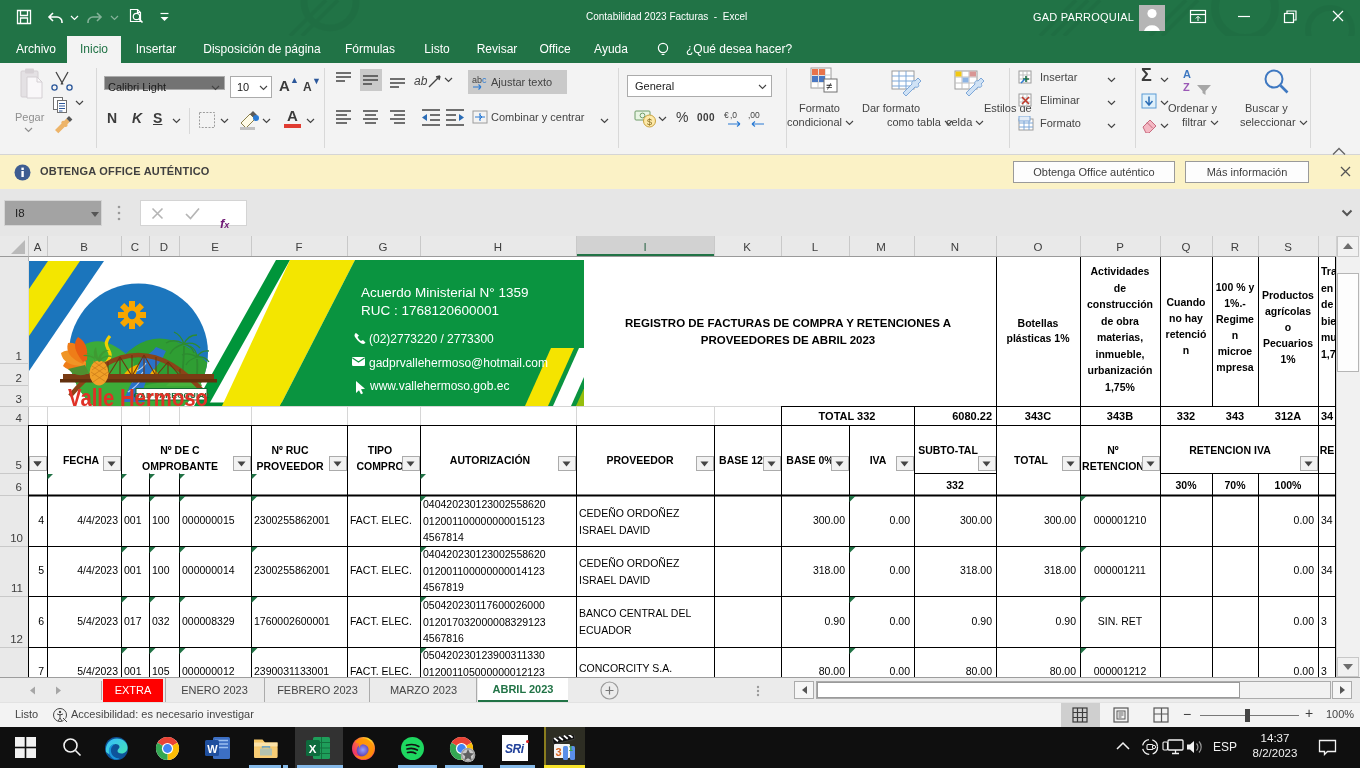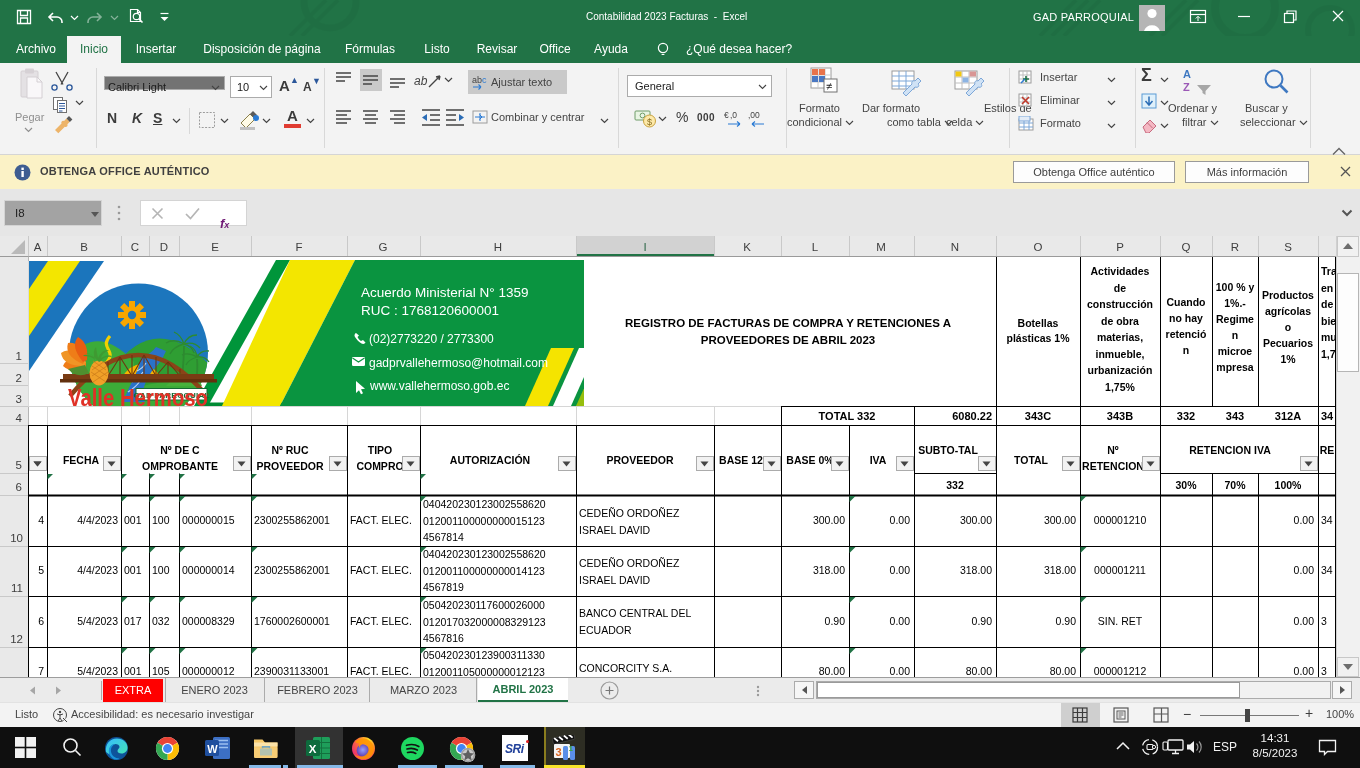--- a/index.html
+++ b/index.html
@@ -996,19 +996,19 @@
   <svg class="abs" style="left:1162px;top:12px" width="22" height="17" viewBox="0 0 22 17">
     <rect x="6" y="1" width="15" height="10" rx="1" fill="none" stroke="#f2f2f2" stroke-width="1.3"></rect>
     <path d="M13.5 11 v3 M10 14.5 h7" stroke="#f2f2f2" stroke-width="1.3"></path>
     <rect x="1" y="3" width="4.5" height="8" rx="1" fill="#0f0f0f" stroke="#f2f2f2" stroke-width="1.1"></rect>
   </svg>
   <svg class="abs" style="left:1186px;top:12px" width="18" height="16" viewBox="0 0 18 16">
     <path d="M1 5.5 h3 l4 -3.5 v12 l-4 -3.5 h-3 z" fill="#f2f2f2"></path>
     <path d="M10.5 4.5 a5 5 0 0 1 0 7 M13 2.5 a8 8 0 0 1 0 11" stroke="#f2f2f2" stroke-width="1.2" fill="none" opacity="0.6"></path>
   </svg>
   <span class="abs" style="left:1213px;top:13px;font-size:12px;color:#f2f2f2;">ESP</span>
-  <span class="abs" style="left:1245px;top:5px;font-size:11.5px;color:#f2f2f2;width:60px;text-align:center;">14:31</span>
-  <span class="abs" style="left:1235px;top:20px;font-size:11.5px;color:#f2f2f2;width:80px;text-align:center;">8/5/2023</span>
+  <span class="abs" style="left:1245px;top:5px;font-size:11.5px;color:#f2f2f2;width:60px;text-align:center;">14:37</span>
+  <span class="abs" style="left:1235px;top:20px;font-size:11.5px;color:#f2f2f2;width:80px;text-align:center;">8/2/2023</span>
   <svg class="abs" style="left:1318px;top:12px" width="19" height="17" viewBox="0 0 19 17">
     <path d="M1.5 1.5 h16 v11 h-8 l-3 3 v-3 h-5 z" fill="none" stroke="#f2f2f2" stroke-width="1.3"></path>
   </svg>
 </div>
 </div>
 
 </body></html>

